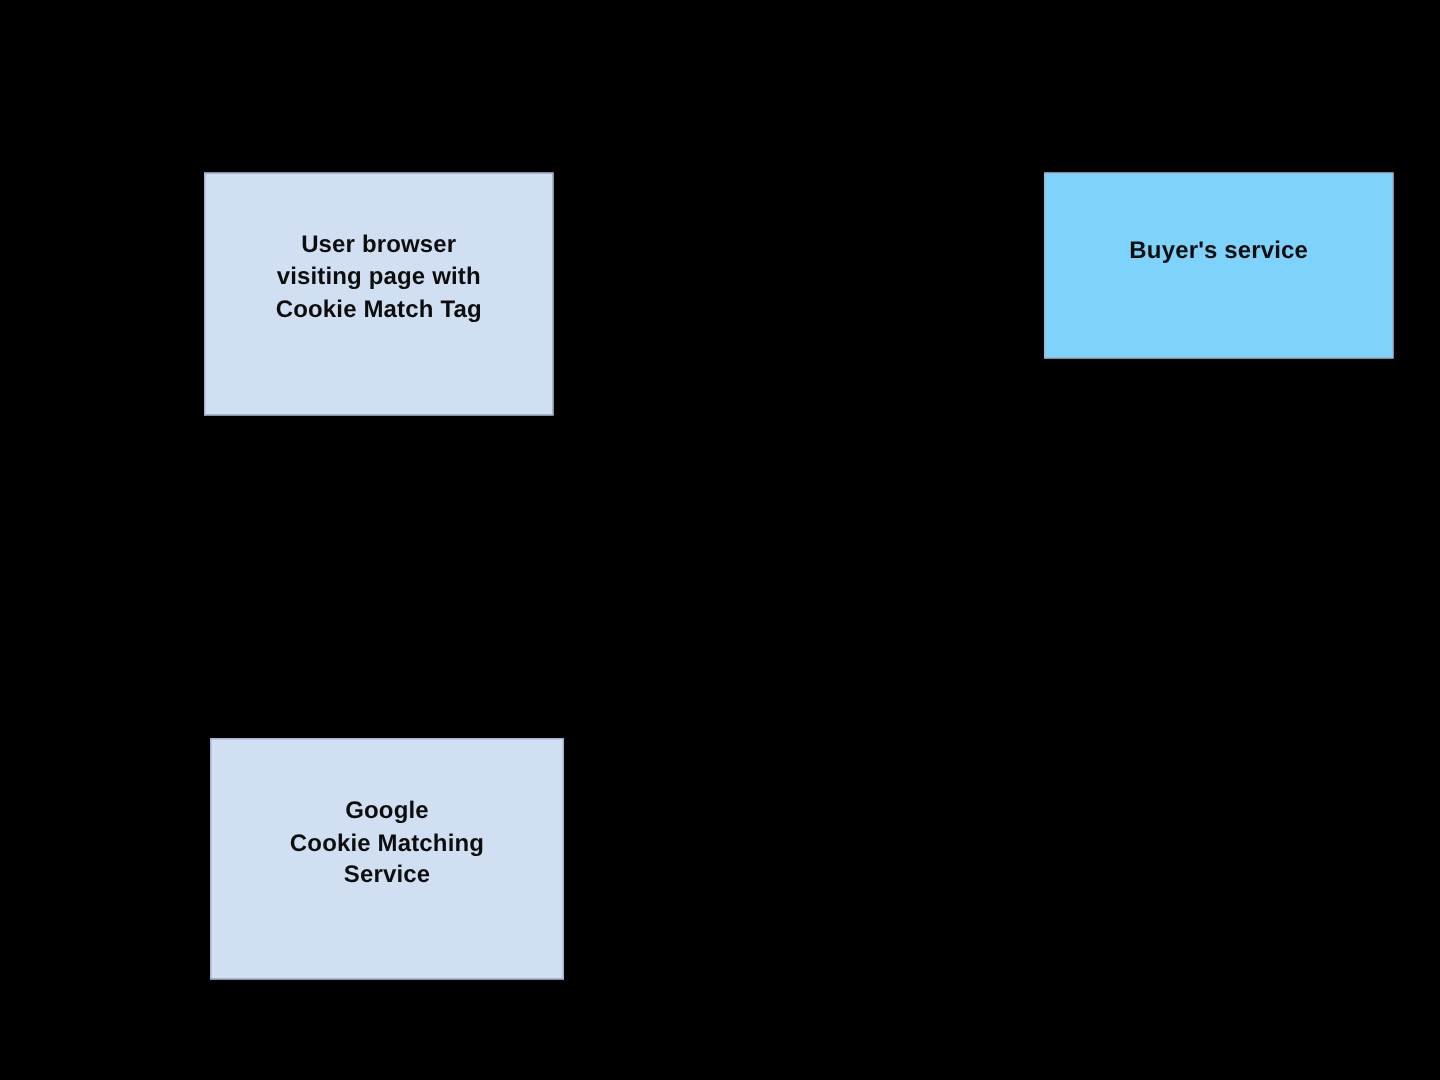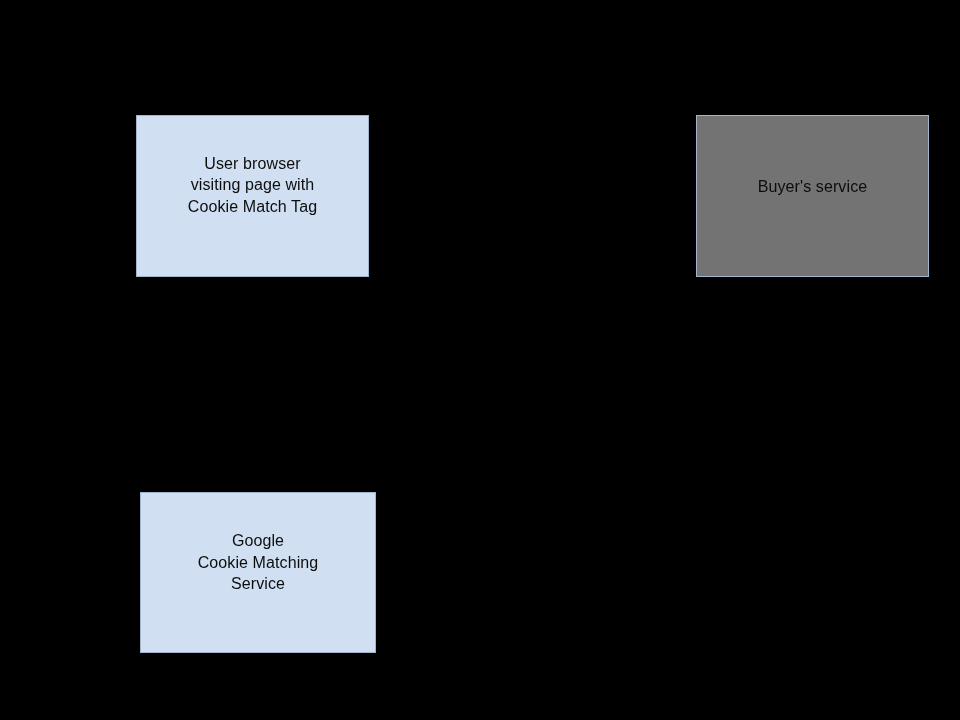--- a/index.html
+++ b/index.html
@@ -20,20 +20,21 @@
   }
   .node {
     position: absolute;
     box-sizing: border-box;
     background: #d0e0f2;
     border: 1px solid #9fb6cc;
     display: flex;
     align-items: center;
     justify-content: center;
     text-align: center;
+    font-weight: bold;
   }
   .node-label {
     color: #0d0d0d;
     font-family: "Liberation Sans", sans-serif;
     font-size: 16px;
     line-height: 21.5px;
     white-space: pre-line;
     letter-spacing: 0.1px;
   }
   
@@ -69,21 +70,21 @@
 <body style="background: rgb(0, 0, 0);">
 
 <div id="canvas" style="width: 960px; height: 720px; background: rgb(0, 0, 0);">
 
   <div class="node" id="node-user-browser" style="left: 136px; top: 115px; width: 233px; height: 162px; background: rgb(208, 224, 242); border-color: rgb(159, 182, 204);">
     <span class="node-label" style="color: rgb(13, 13, 13);">User browser
 visiting page with
 Cookie Match Tag</span>
   </div>
 
-  <div class="node" id="node-buyers-service" style="left: 696px; top: 115px; width: 233px; height: 162px; background: #737373; border-color: rgb(159, 182, 204);">
+  <div class="node" id="node-buyers-service" style="left: 696px; top: 115px; width: 233px; height: 124px; background: #7dd3fc; border-color: rgb(159, 182, 204);">
     <span class="node-label" style="color: rgb(13, 13, 13);">Buyer's service</span>
   </div>
 
   <div class="node" id="node-google-cookie-matching" style="left: 140px; top: 492px; width: 236px; height: 161px; background: rgb(208, 224, 242); border-color: rgb(159, 182, 204);">
     <span class="node-label" style="color: rgb(13, 13, 13);">Google
 Cookie Matching
 Service</span>
   </div>
 
 </div>

